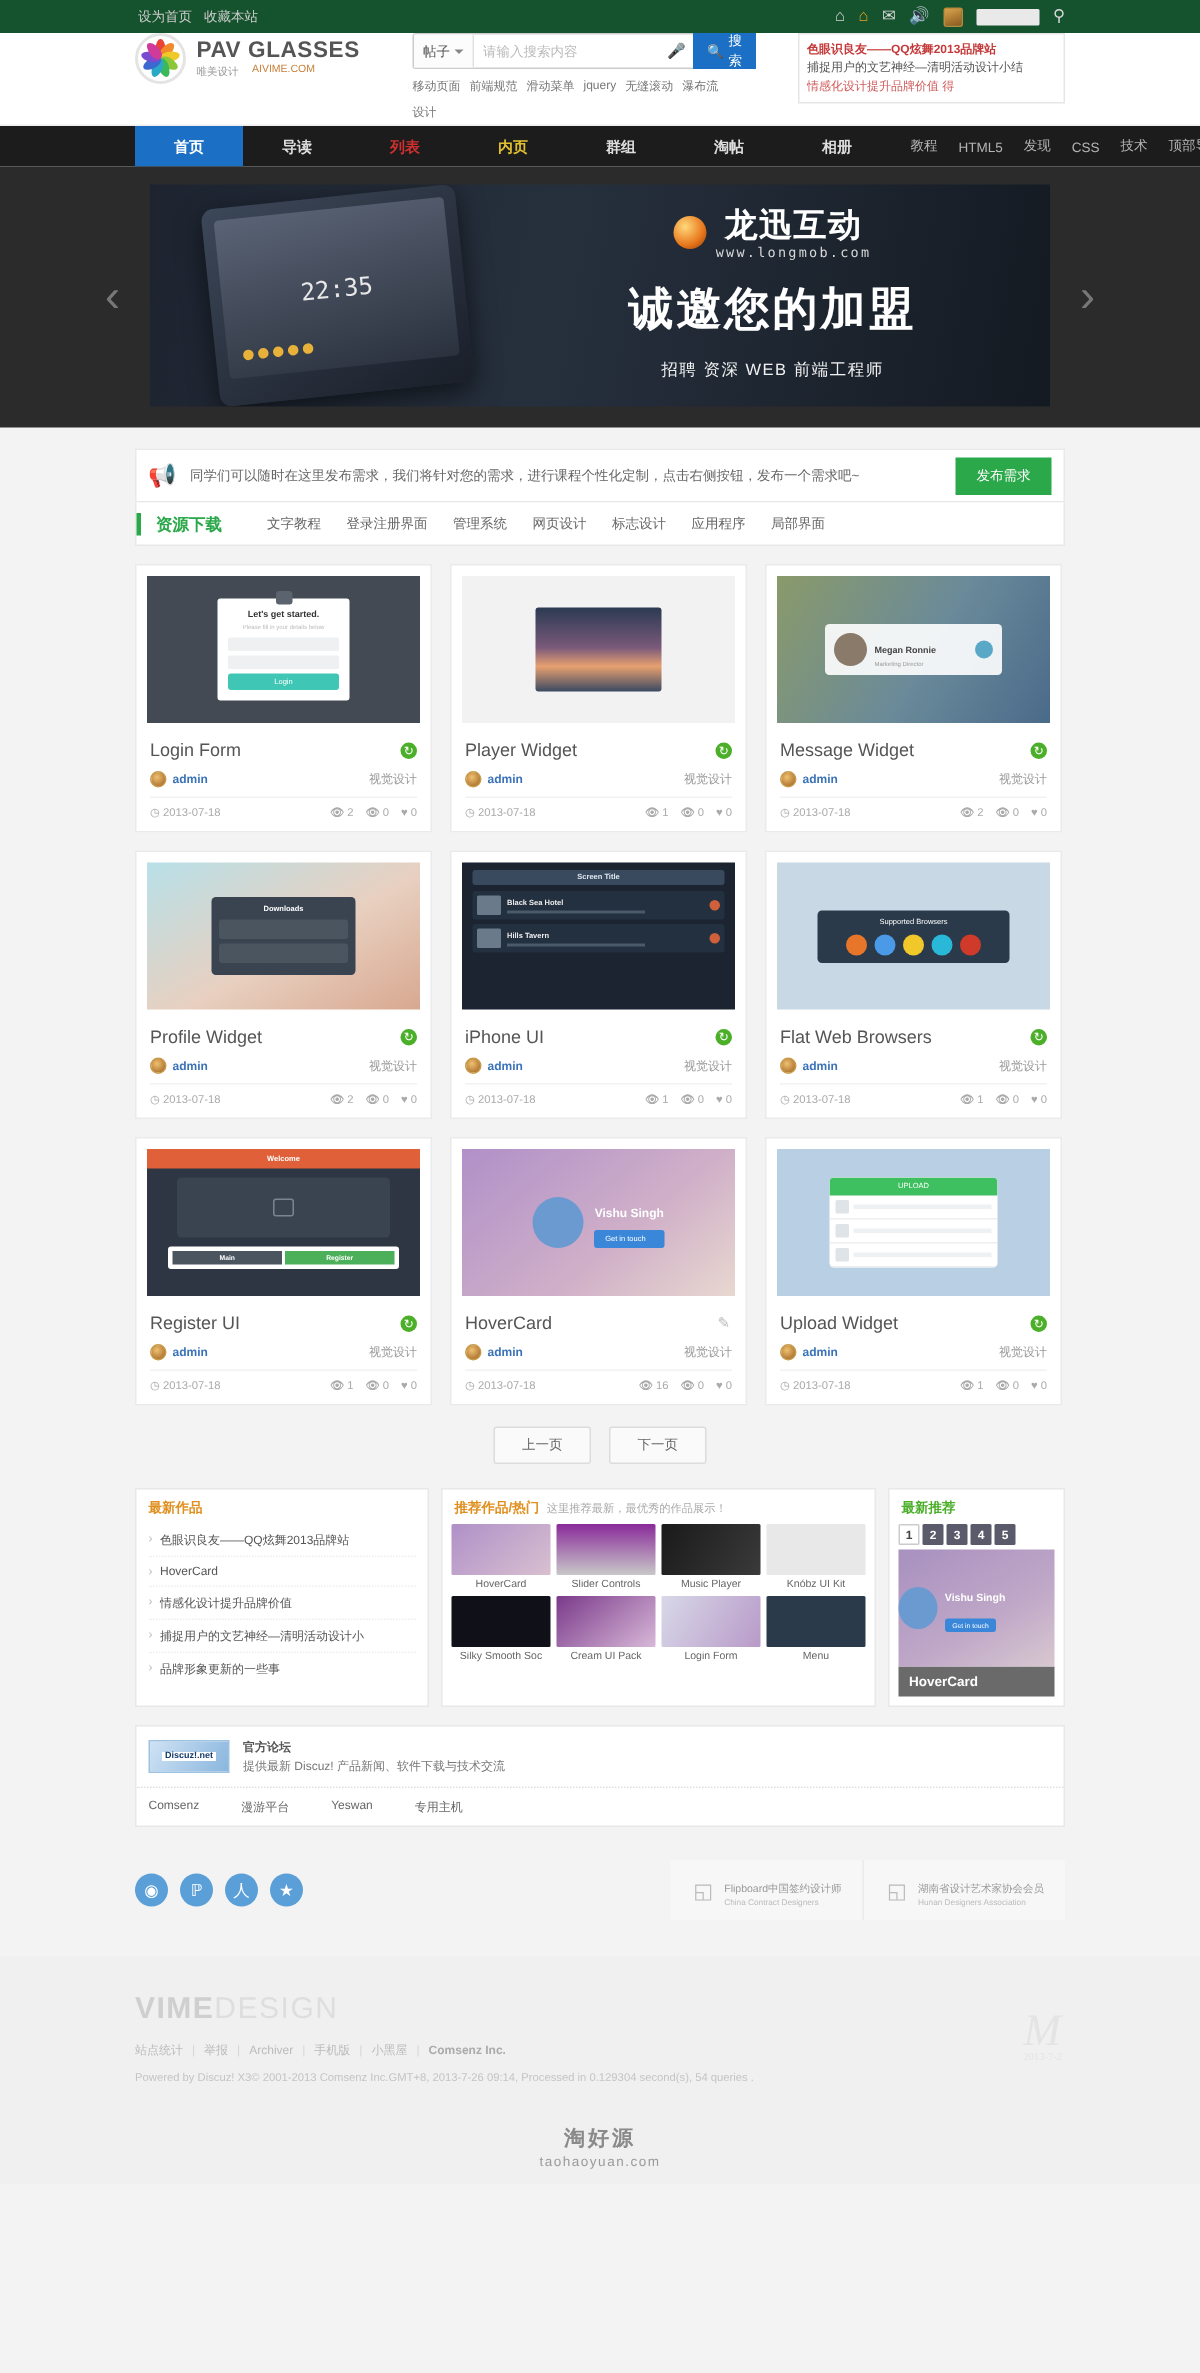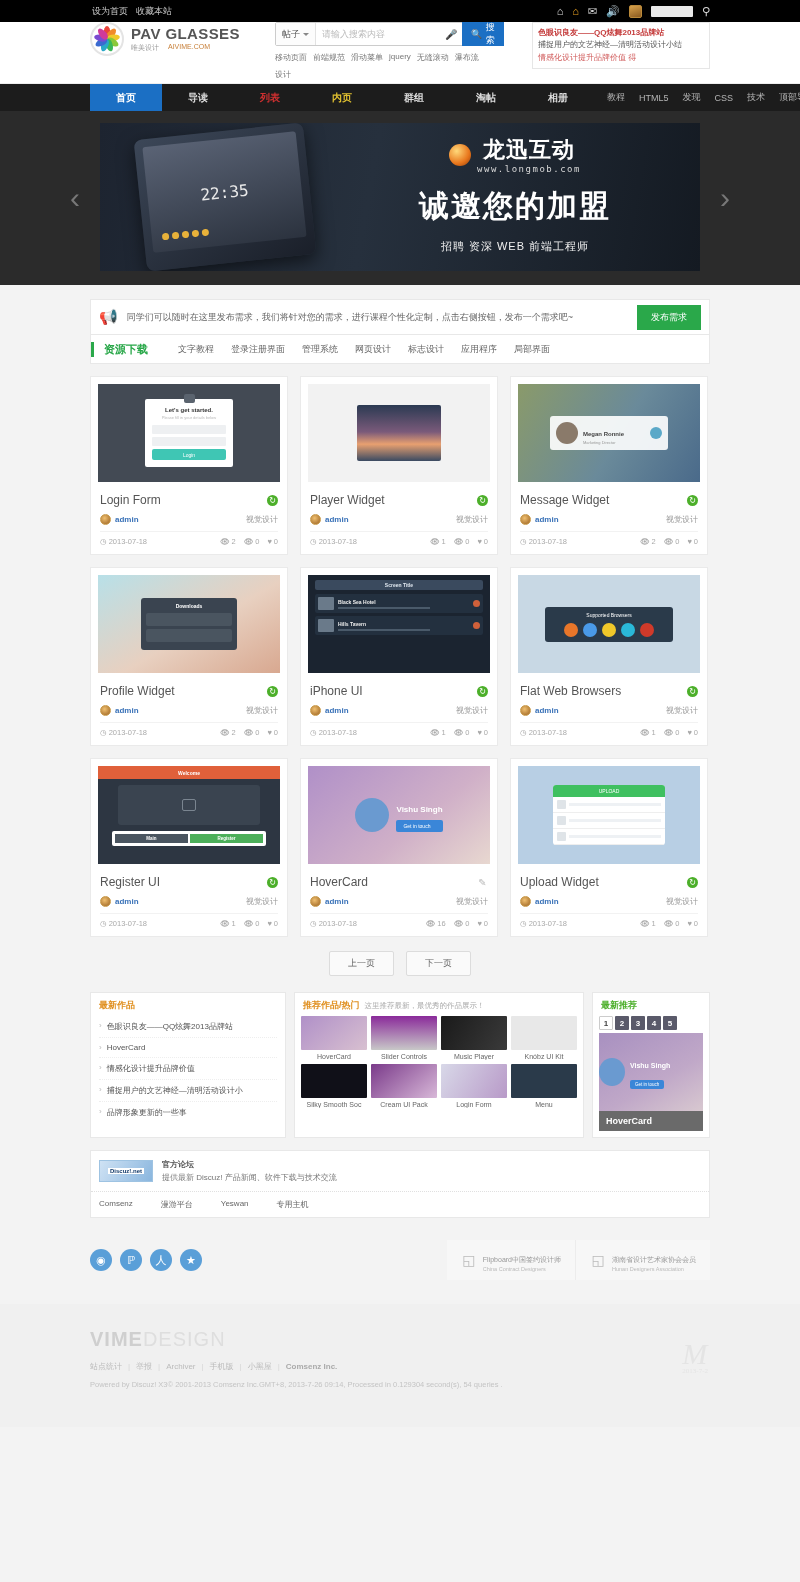--- a/index.html
+++ b/index.html
@@ -7,21 +7,21 @@
     width: 800px;
     font-family: "Liberation Sans", "DejaVu Sans", sans-serif;
     background: #f3f3f3;
     color: #444;
     -webkit-font-smoothing: antialiased;
   }
   .page { width: 800px; position: relative; overflow: hidden; }
 
   
   .topbar {
-    height: 22px; background: #000000; color: #bbb;
+    height: 22px; background: #14532d; color: #bbb;
     display: flex; align-items: center; font-size: 9px;
   }
   .topbar .tb-left { margin-left: 92px; display: flex; gap: 8px; }
   .topbar .tb-left span { color: #ccc; }
   .topbar .tb-right {
     margin-left: auto; margin-right: 90px;
     display: flex; align-items: center; gap: 9px;
   }
   .tb-icon { font-size: 11px; color: #d8d8d8; line-height: 1; }
   .tb-icon.orange { color: #e8a020; }
@@ -923,15 +923,17 @@
         </div>
       <div class="f-pow">Powered by Discuz! X3© 2001-2013 Comsenz Inc.GMT+8, 2013-7-26 09:14, Processed in 0.129304 second(s), 54 queries .</div>
     </div>
     <div class="f-wm">
       <span>M</span>
       <span class="dt">2013-7-2</span>
     </div>
   </div>
 
   <div class="watermark">
+    <div class="w1">淘好源</div>
+    <div class="w2">taohaoyuan.com</div>
   </div>
 
 </div>
 
 </body></html>

